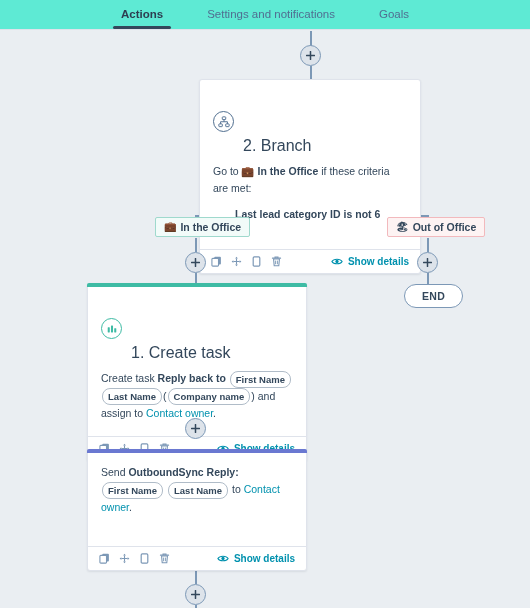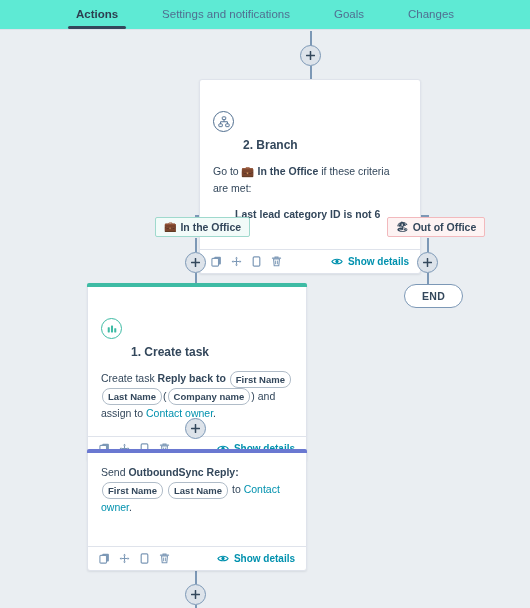--- a/index.html
+++ b/index.html
@@ -113,22 +113,22 @@
   .badge-icon {
     width: 21px; height: 21px;
     border-radius: 50%;
     border: 1.5px solid currentColor;
     display: flex;
     align-items: center;
     justify-content: center;
     flex: 0 0 auto;
   }
   .card-title {
-    font-size: 12px;
-    font-weight: bold;
+    font-size: 16px;
+    font-weight: normal;
     color: #33475b;
     line-height: 13px;
     margin-top: 48px;
   }
 
   .card-text {
     font-size: 10.5px;
     line-height: 17px;
     color: #33475b;
   }
@@ -207,23 +207,20 @@
 
 <div class="tabbar">
   <div class="tab active">
     <span>Actions</span>
   </div>
   <div class="tab">
     <span>Settings and notifications</span>
   </div>
   <div class="tab">
     <span>Goals</span>
-  </div>
-  <div class="tab">
-    <span>Changes</span>
   </div>
 </div>
 
 <div class="canvas">
 
   <div class="vline" style="left:310px; top:-2px; height:18px;"></div>
   <div class="plus" style="left:300px; top:14px;">
     <svg width="9" height="9" viewBox="0 0 9 9">
       <path d="M4.5 0.6 V8.4 M0.6 4.5 H8.4" stroke="#33475b" stroke-width="1.5" stroke-linecap="round"></path>
     </svg>

